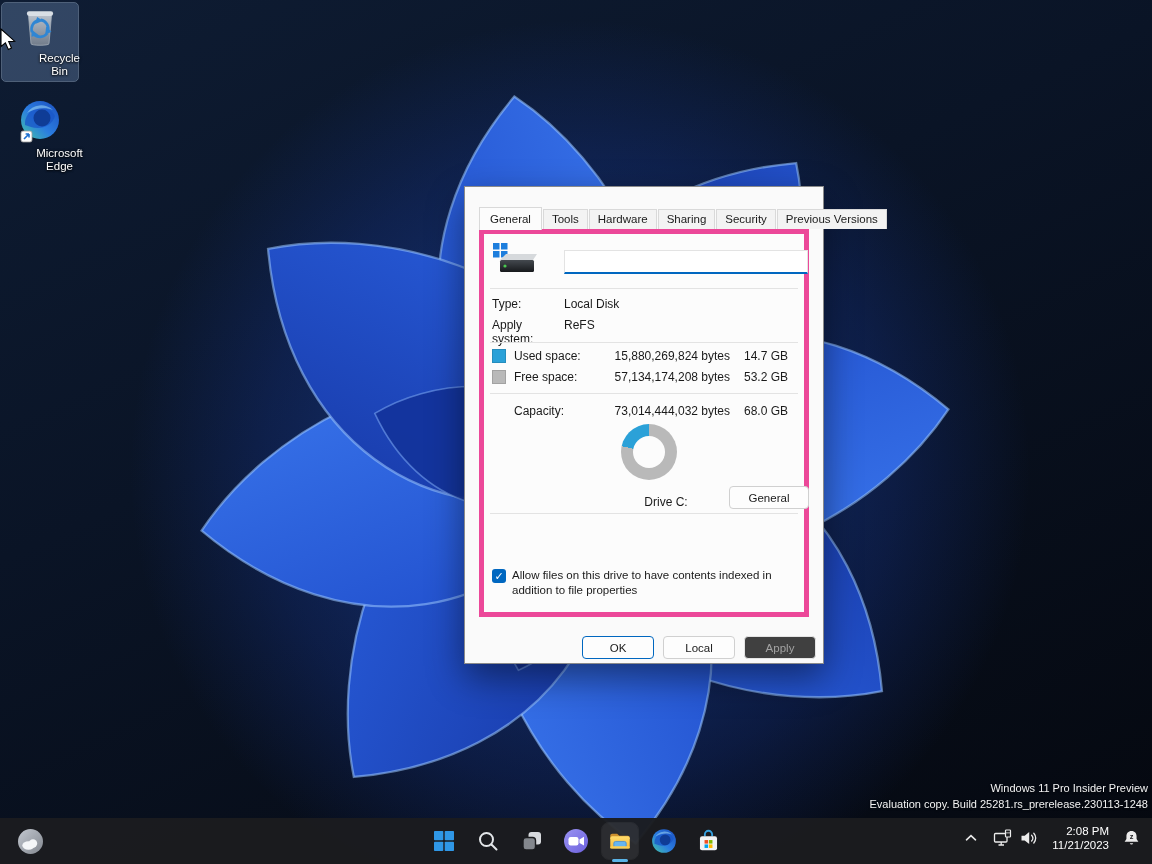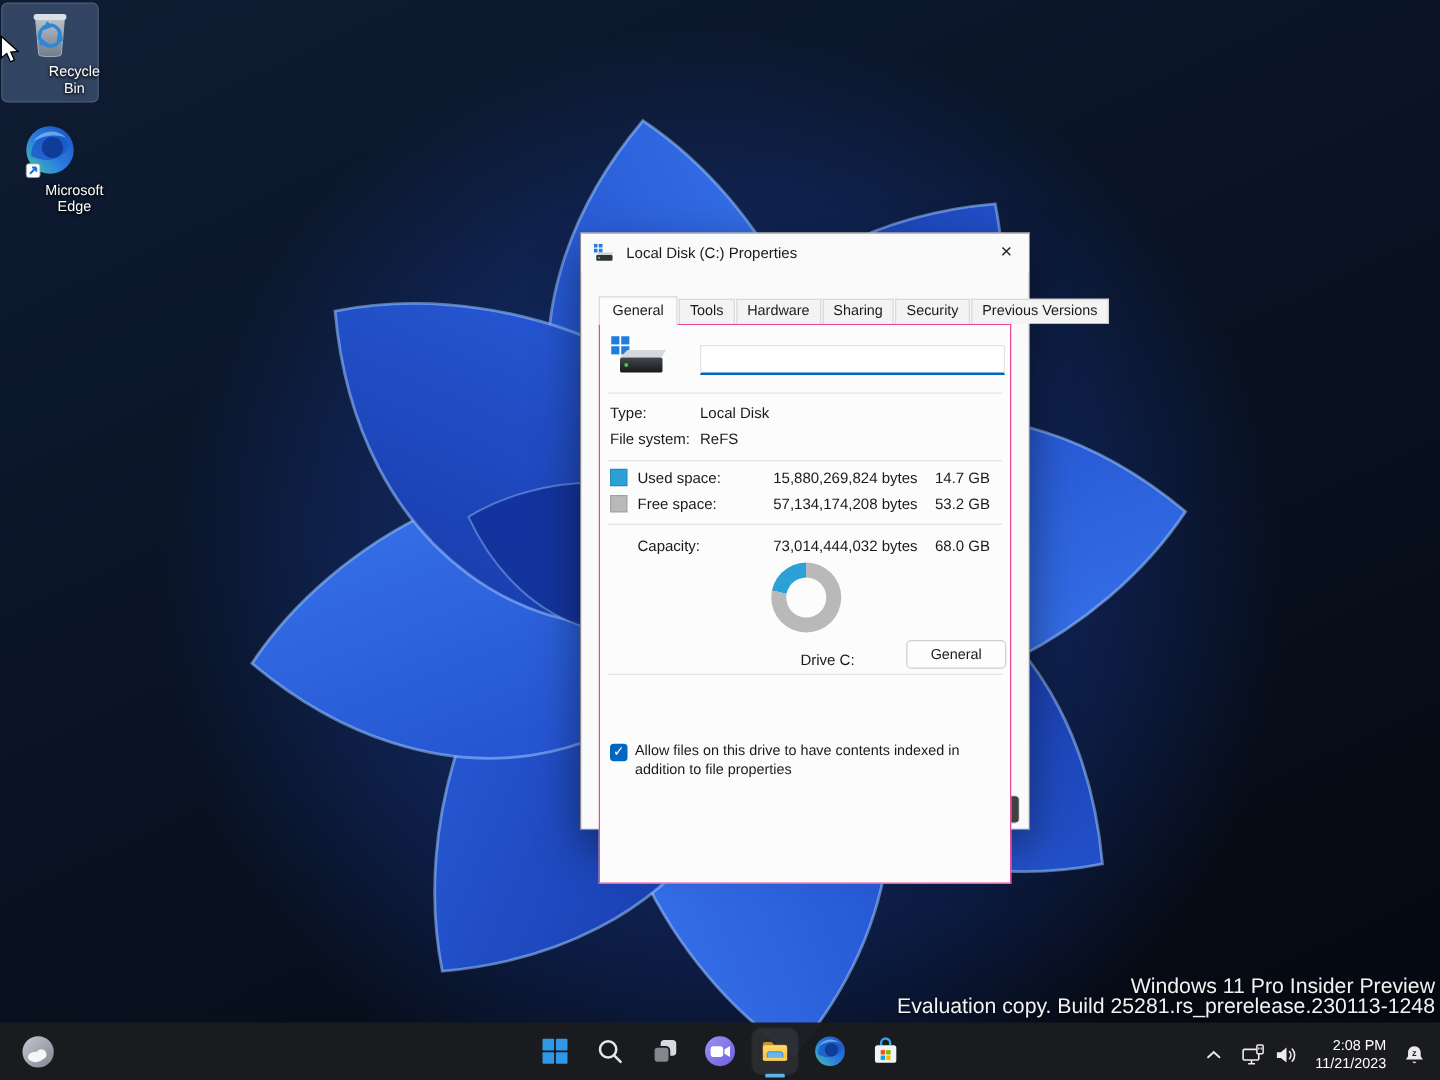--- a/index.html
+++ b/index.html
@@ -8,33 +8,33 @@
   
   .desktop { position:relative; width:1152px; height:864px; background:linear-gradient(155deg,#0e1c33 0%,#0a1426 40%,#05080f 100%); overflow:hidden; }
   .wallpaper { position:absolute; inset:0; }
 
   
   .desk-icon { position:absolute; width:76px; display:flex; flex-direction:column; align-items:center; gap:2px; padding:3px 2px; border-radius:4px; cursor:default; }
   .desk-icon.selected { background:rgba(145,180,225,0.28); outline:1px solid rgba(200,225,255,0.35); }
   .di-label { font-size:11.5px; color:#fff; text-align:center; line-height:13px; text-shadow:0 1px 2px rgba(0,0,0,0.9), 0 0 3px rgba(0,0,0,0.7);padding-left:39px; }
 
   
-  .watermark { position:absolute; right:4px; bottom:52px; text-align:right; color:rgba(255,255,255,0.95); font-size:17px; line-height:15.5px; text-shadow:0 1px 2px rgba(0,0,0,0.6); }
+  .watermark { position:absolute; right:4px; bottom:52px; text-align:right; color:rgba(255,255,255,0.95); font-size:11px; line-height:15.5px; text-shadow:0 1px 2px rgba(0,0,0,0.6); }
 
   
   .dialog { position:absolute; left:464px; top:186px; width:360px; height:478px; background:#fafafa; border:1px solid #8a8a8a; box-shadow:0 14px 34px rgba(0,0,0,0.45); font-size:12px; color:#1a1a1a; }
   .titlebar { height:30px; display:flex; align-items:center; padding-left:10px; background:#fafafa; }
   .title-text { margin-left:8px; font-size:12px; }
   .close-btn { margin-left:auto; width:36px; height:30px; display:flex; align-items:center; justify-content:center; font-size:16px; color:#222; cursor:default; }
 
   .tabstrip { display:flex; align-items:flex-end; margin:4px 14px 0 14px; position:relative; z-index:2; }
   .tab { padding:3px 8px 4px 8px; border:1px solid #d9d9d9; border-bottom:none; background:#f3f3f3; margin-right:1px; font-size:11.5px; white-space:nowrap; }
   .tab.active { background:#fcfcfc; padding:5px 10px 5px 10px; margin-bottom:-1px; position:relative;margin-top:16px; }
 
-  .tabpage { position:relative; margin:0 14px; height:448px; background:#fcfcfc; border:1px solid #ec4899; z-index:1; }
+  .tabpage { position:relative; margin:0 14px; height:388px; background:#fcfcfc; border:5px solid #ec4899; z-index:1; }
 
   .sep { position:absolute; left:6px; right:6px; height:1px; background:#e3e3e3; }
 
   .drive-glyph { position:absolute; left:8px; top:8px; }
   .vol-input { position:absolute; left:80px; top:16px; width:244px; height:24px; border:1px solid #e3e3e3; border-bottom:2px solid #0067c0; background:#fff; font-family:"Liberation Sans",sans-serif; font-size:12px; padding:0 6px; outline:none; }
 
   .info-row { position:absolute; left:8px; right:8px; height:18px; display:flex; }
   .info-label { width:72px; }
   .info-value { margin-left:0; }
 
@@ -61,21 +61,21 @@
   .btn.disabled { color:#a2a2a2; background:#404040; border-color:#e4e4e4; }
 
   
   .taskbar { position:absolute; left:0; right:0; bottom:0; height:46px; background:rgba(27,28,31,0.97); display:flex; align-items:center; }
   .tb-left { position:absolute; left:8px; top:0; height:46px; display:flex; align-items:center; }
   .tb-center { position:absolute; left:0; right:0; top:0; height:46px; display:flex; justify-content:center; align-items:center; }
   .tb-btn { width:44px; height:44px; display:flex; align-items:center; justify-content:center; position:relative; border-radius:6px; cursor:default; }
   .tb-btn .plate { position:absolute; inset:4px; border-radius:7px; }
   .tb-btn.active .plate { background:rgba(255,255,255,0.08); outline:1px solid rgba(255,255,255,0.06); }
   .tb-btn.active::after { content:""; position:absolute; bottom:1px; left:50%; transform:translateX(-50%); width:16px; height:3px; border-radius:2px; background:#5ab4e8; }
-  .tray { position:absolute; right:6px; top:0; height:46px; display:flex; align-items:flex-end; gap:4px; }
+  .tray { position:absolute; right:6px; top:0; height:46px; display:flex; align-items:flex-start; gap:4px; }
   .tray-btn { height:40px; display:flex; align-items:center; justify-content:center; padding:0 5px; border-radius:5px; cursor:default; }
   .clock { text-align:right; color:#fff; font-size:11.5px; line-height:14px; padding:0 4px; }
 
   .cursor { position:absolute; left:0px; top:28px; z-index:50; pointer-events:none; }
 </style>
 </head>
 <body>
 
 <div class="desktop">
 
@@ -167,33 +167,20 @@
     </svg>
     <div class="di-label">Microsoft Edge</div>
   </div>
 
   <div class="watermark">
     <div>Windows 11 Pro Insider Preview</div>
     <div>Evaluation copy. Build 25281.rs_prerelease.230113-1248</div>
   </div>
 
   <div class="dialog">
-    <div class="titlebar">
-      <svg width="18" height="14" viewBox="0 0 18 14">
-        <rect x="0" y="0" width="3" height="3" fill="#1d7edd"></rect>
-          <rect x="4" y="0" width="3" height="3" fill="#1d7edd"></rect>
-        <rect x="0" y="4" width="3" height="3" fill="#1d7edd"></rect>
-          <rect x="4" y="4" width="3" height="3" fill="#1d7edd"></rect>
-        <path d="M2,9 L4,7 H16 L14.5,9 Z" fill="#cfd3d7"></path>
-        <rect x="2" y="9" width="13" height="4.5" rx="1" fill="#2e3338"></rect>
-        <circle cx="4.2" cy="11.2" r="0.9" fill="#49c84f"></circle>
-      </svg>
-      <span class="title-text">Local Disk (C:) Properties</span>
-      <div class="close-btn">×</div>
-    </div>
 
     <div class="tabstrip">
       <div class="tab active">General</div>
       <div class="tab">Tools</div>
       <div class="tab">Hardware</div>
       <div class="tab">Sharing</div>
       <div class="tab">Security</div>
       <div class="tab">Previous Versions</div>
     </div>
 
@@ -217,21 +204,21 @@
 
       <input class="vol-input" value="" style="">
 
       <div class="sep" style="top:54px;"></div>
 
       <div class="info-row" style="top:63px;">
         <span class="info-label">Type:</span>
         <span class="info-value">Local Disk</span>
       </div>
       <div class="info-row" style="top:84px;">
-        <span class="info-label">File system:</span>
+        <span class="info-label">Apply system:</span>
         <span class="info-value">ReFS</span>
       </div>
 
       <div class="sep" style="top:108px;"></div>
 
       <div class="use-row" style="top:112px;">
         <span class="swatch" style="background: rgb(43, 161, 216);"></span>
         <span class="use-label">Used space:</span>
         <span class="use-bytes">15,880,269,824 bytes</span>
         <span class="use-size">14.7 GB</span>

